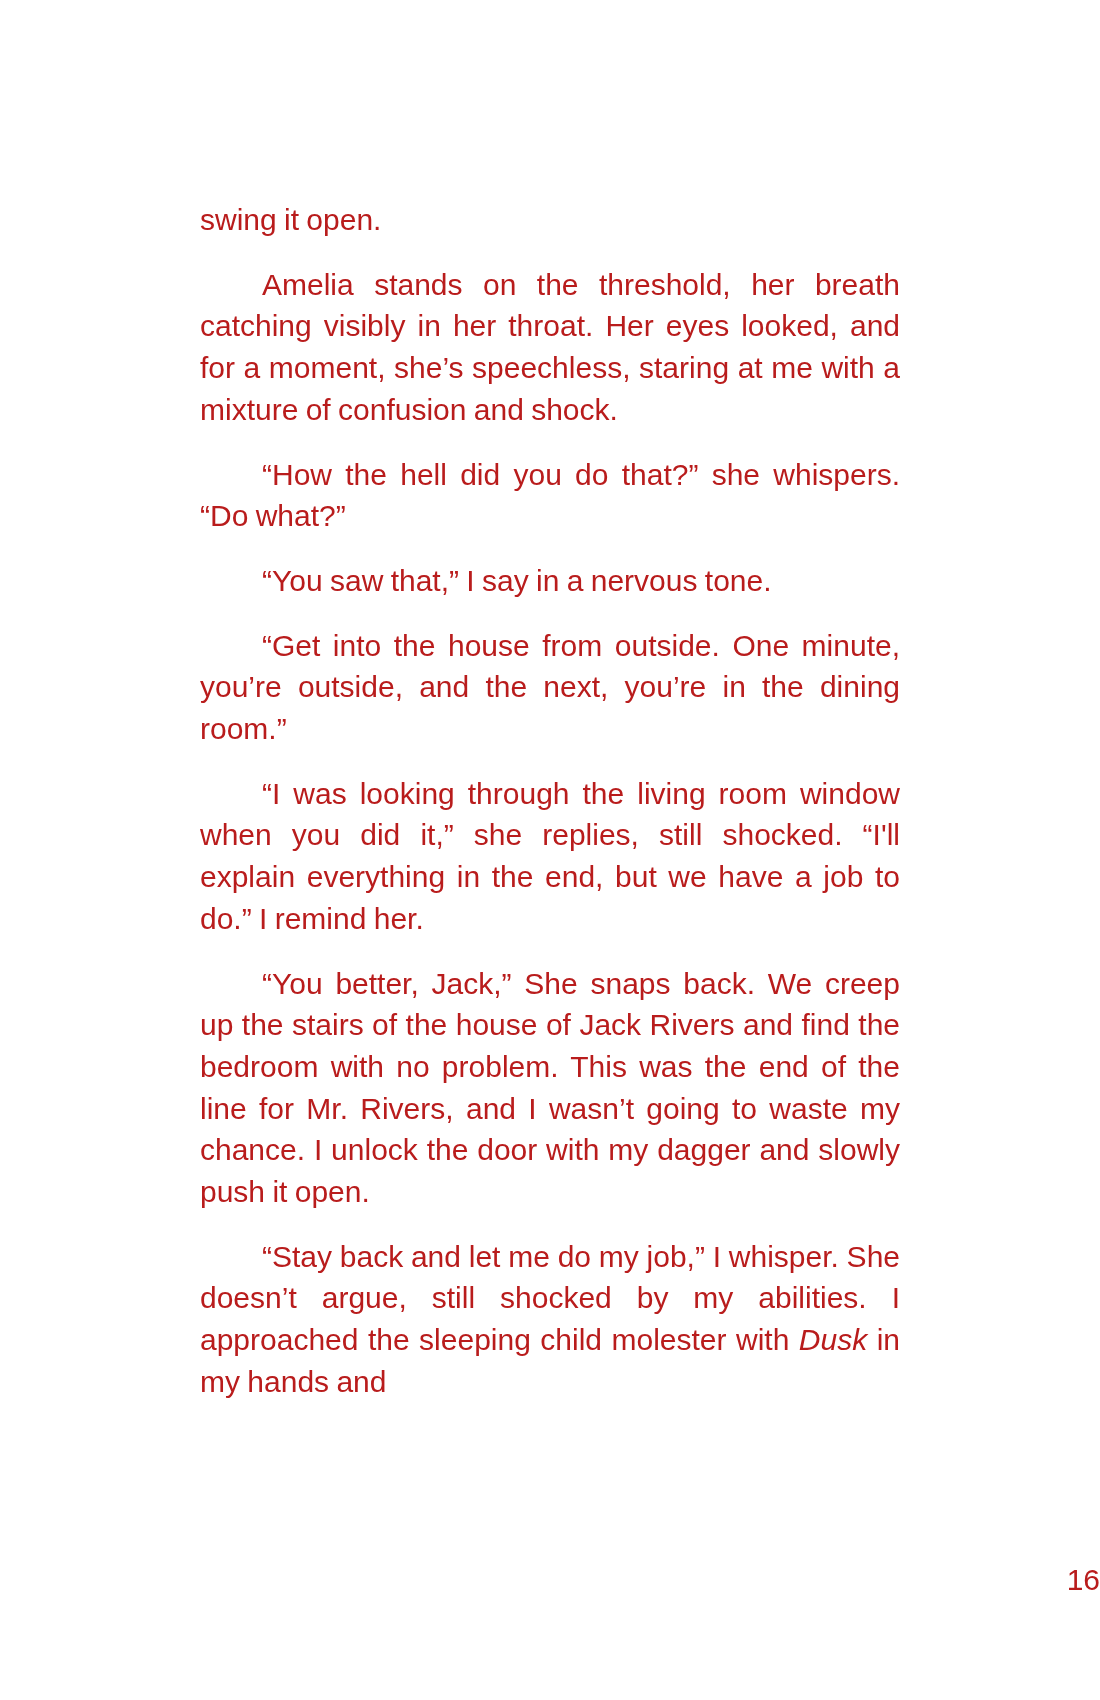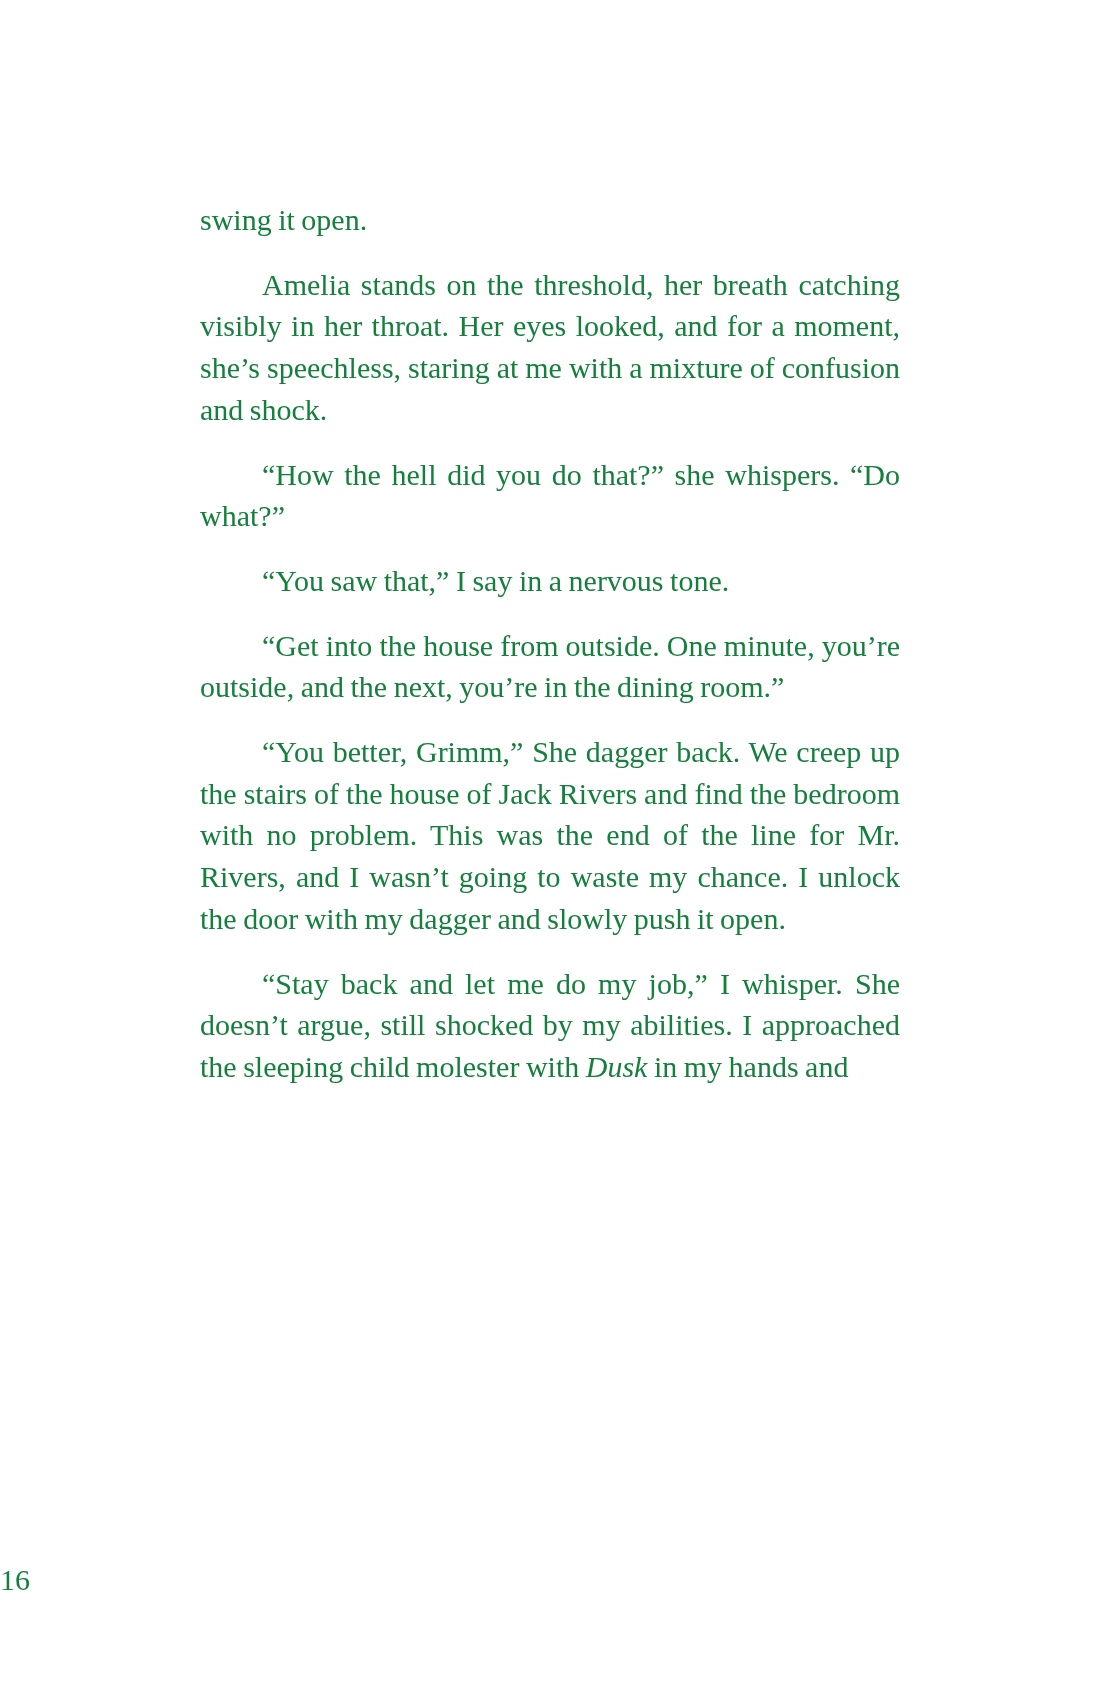--- a/index.html
+++ b/index.html
@@ -6,22 +6,22 @@
     margin: 0;
     padding: 0;
     background: #ffffff;
   }
   .page {
     position: relative;
     width: 1100px;
     height: 1700px;
     background: #ffffff;
     overflow: hidden;
-    font-family: Liberation Serif, serif;
-    color: #15803d;
+    font-family: Liberation Sans, sans-serif;
+    color: #b91c1c;
   }
   .text-block {
     position: absolute;
     left: 200px;
     top: 199px;
     width: 700px;
     font-size: 30px;
     line-height: 41.7px;
     text-align: justify;
     word-spacing: -1px;
@@ -34,32 +34,33 @@
     text-indent: 62px;
   }
   .text-block .italic {
     font-style: italic;
   }
   .page-footer {
     position: absolute;
     left: 0;
     top: 1559px;
     width: 1100px;
-    text-align: left;
+    text-align: right;
     font-size: 30px;
     line-height: 41.7px;
   }
 </style>
 </head>
 <body>
 
 <div class="page">
   <div class="text-block" id="paragraph-container">
       <p><span>swing it open.</span></p>
       <p class="indent"><span>Amelia stands on the threshold, her breath catching visibly in her throat. Her eyes looked, and for a moment, she’s speechless, staring at me with a mixture of confusion and shock.</span></p>
       <p class="indent"><span>“How the hell did you do that?” she whispers. “Do what?”</span></p>
       <p class="indent"><span>“You saw that,” I say in a nervous tone.</span></p>
       <p class="indent"><span>“Get into the house from outside. One minute, you’re outside, and the next, you’re in the dining room.”</span></p>
-      <p class="indent"><span>“You better, Grimm,” She dagger back. We creep up the stairs of the house of Jack Rivers and find the bedroom with no problem. This was the end of the line for Mr. Rivers, and I wasn’t going to waste my chance. I unlock the door with my dagger and slowly push it open.</span></p>
+      <p class="indent"><span>“I was looking through the living room window when you did it,” she replies, still shocked. “I'll explain everything in the end, but we have a job to do.” I remind her.</span></p>
+      <p class="indent"><span>“You better, Jack,” She snaps back. We creep up the stairs of the house of Jack Rivers and find the bedroom with no problem. This was the end of the line for Mr. Rivers, and I wasn’t going to waste my chance. I unlock the door with my dagger and slowly push it open.</span></p>
       <p class="indent"><span>“Stay back and let me do my job,” I whisper. She doesn’t argue, still shocked by my abilities. I approached the sleeping child molester with </span><span class="italic">Dusk</span><span> in my hands and</span></p>
     </div>
   <div class="page-footer">16</div>
 </div>
 
 </body></html>

